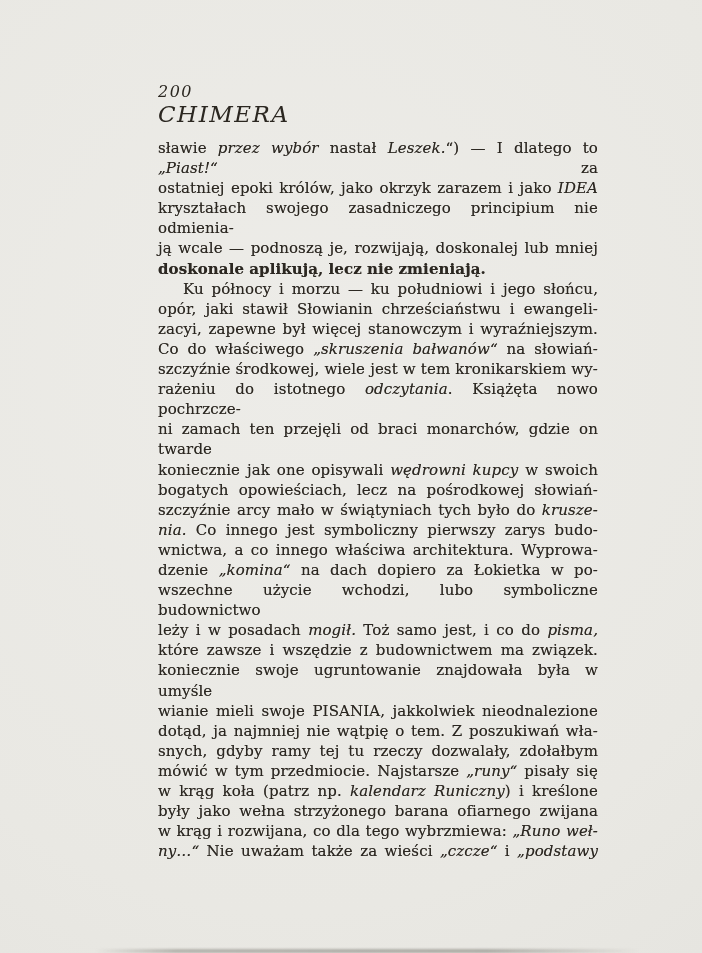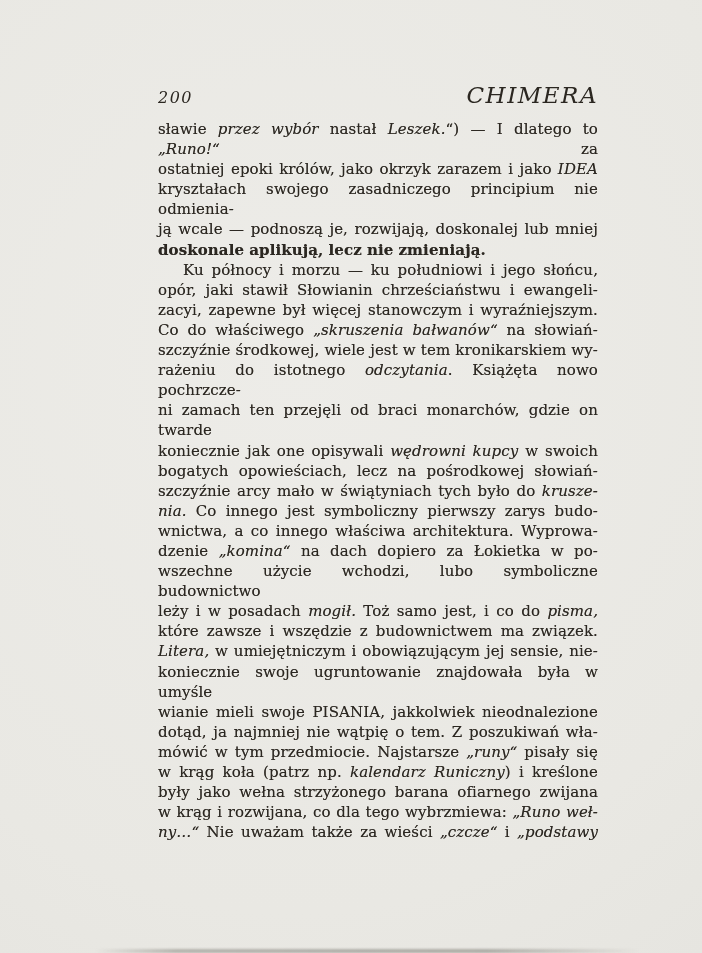--- a/index.html
+++ b/index.html
@@ -11,21 +11,21 @@
   }
   .page {
     position:absolute; inset:0;
     background:radial-gradient(ellipse 130% 105% at 42% 38%, #edece8 0%, #e9e8e3 55%, #e2e1dc 100%);
   }
   .page-inner {
     position:absolute; left:158px; top:82px; width:440px;
   }
   .running-head {
     display:flex; justify-content:space-between; align-items:baseline;
-    color:#2b2721; margin-bottom:11px;
+    color:#2b2721; margin-bottom:11px;flex-direction:column;
   }
   .folio {
     font-style:italic; font-size:16px; letter-spacing:1.5px;
   }
   .journal {
     font-style:italic; font-size:23px; letter-spacing:1.5px;
   }
   .text-block {
     font-size:15px; line-height:20.1px; color:#2b2721;
     word-spacing:-0.2px; letter-spacing:0.1px;
@@ -46,45 +46,45 @@
 </head>
 <body>
 
 <div class="page">
   <div class="page-inner">
     <div class="running-head">
       <span class="folio">200</span>
       <span class="journal">CHIMERA</span>
     </div>
     <div id="text-block" class="text-block">
-        <div class="line"><span>sławie </span><span class="it">przez wybór</span><span> nastał </span><span class="it">Leszek.</span><span>“) — I dlatego to </span><span class="it">„Runo!“</span><span> za</span></div>
+        <div class="line"><span>sławie </span><span class="it">przez wybór</span><span> nastał </span><span class="it">Leszek.</span><span>“) — I dlatego to </span><span class="it">„Piast!“</span><span> za</span></div>
         <div class="line"><span>ostatniej epoki królów, jako okrzyk zarazem i jako </span><span class="it">IDEA</span></div>
         <div class="line"><span>kryształach swojego zasadniczego principium nie odmienia-</span></div>
         <div class="line"><span>ją wcale — podnoszą je, rozwijają, doskonalej lub mniej</span></div>
         <div class="line no-justify"><span>doskonale aplikują, lecz nie zmieniają.</span></div>
         <div class="line indent"><span>Ku północy i morzu — ku południowi i jego słońcu,</span></div>
         <div class="line"><span>opór, jaki stawił Słowianin chrześciaństwu i ewangeli-</span></div>
         <div class="line"><span>zacyi, zapewne był więcej stanowczym i wyraźniejszym.</span></div>
         <div class="line"><span>Co do właściwego </span><span class="it">„skruszenia bałwanów“</span><span> na słowiań-</span></div>
         <div class="line"><span>szczyźnie środkowej, wiele jest w tem kronikarskiem wy-</span></div>
         <div class="line"><span>rażeniu do istotnego </span><span class="it">odczytania</span><span>. Książęta nowo pochrzcze-</span></div>
         <div class="line"><span>ni zamach ten przejęli od braci monarchów, gdzie on twarde</span></div>
         <div class="line"><span>koniecznie jak one opisywali </span><span class="it">wędrowni kupcy</span><span> w swoich</span></div>
         <div class="line"><span>bogatych opowieściach, lecz na pośrodkowej słowiań-</span></div>
         <div class="line"><span>szczyźnie arcy mało w świątyniach tych było do </span><span class="it">krusze-</span></div>
         <div class="line"><span class="it">nia.</span><span> Co innego jest symboliczny pierwszy zarys budo-</span></div>
         <div class="line"><span>wnictwa, a co innego właściwa architektura. Wyprowa-</span></div>
         <div class="line"><span>dzenie </span><span class="it">„komina“</span><span> na dach dopiero za Łokietka w po-</span></div>
         <div class="line"><span>wszechne użycie wchodzi, lubo symboliczne budownictwo</span></div>
         <div class="line"><span>leży i w posadach </span><span class="it">mogił.</span><span> Toż samo jest, i co do </span><span class="it">pisma,</span></div>
         <div class="line"><span>które zawsze i wszędzie z budownictwem ma związek.</span></div>
-        <div class="line"><span class="it">Litera,</span><span> w umiejętniczym i obowiązującym jej sensie, nie-</span></div>
         <div class="line"><span>koniecznie swoje ugruntowanie znajdowała była w umyśle</span></div>
         <div class="line"><span>wianie mieli swoje PISANIA, jakkolwiek nieodnalezione</span></div>
         <div class="line"><span>dotąd, ja najmniej nie wątpię o tem. Z poszukiwań wła-</span></div>
+        <div class="line"><span>snych, gdyby ramy tej tu rzeczy dozwalały, zdołałbym</span></div>
         <div class="line"><span>mówić w tym przedmiocie. Najstarsze </span><span class="it">„runy“</span><span> pisały się</span></div>
         <div class="line"><span>w krąg koła (patrz np. </span><span class="it">kalendarz Runiczny</span><span>) i kreślone</span></div>
         <div class="line"><span>były jako wełna strzyżonego barana ofiarnego zwijana</span></div>
         <div class="line"><span>w krąg i rozwijana, co dla tego wybrzmiewa: </span><span class="it">„Runo weł-</span></div>
         <div class="line"><span class="it">ny…“</span><span> Nie uważam także za wieści </span><span class="it">„czcze“</span><span> i </span><span class="it">„podstawy</span></div>
       </div>
   </div>
   <div class="edge-shadow"></div>
 </div>
 

